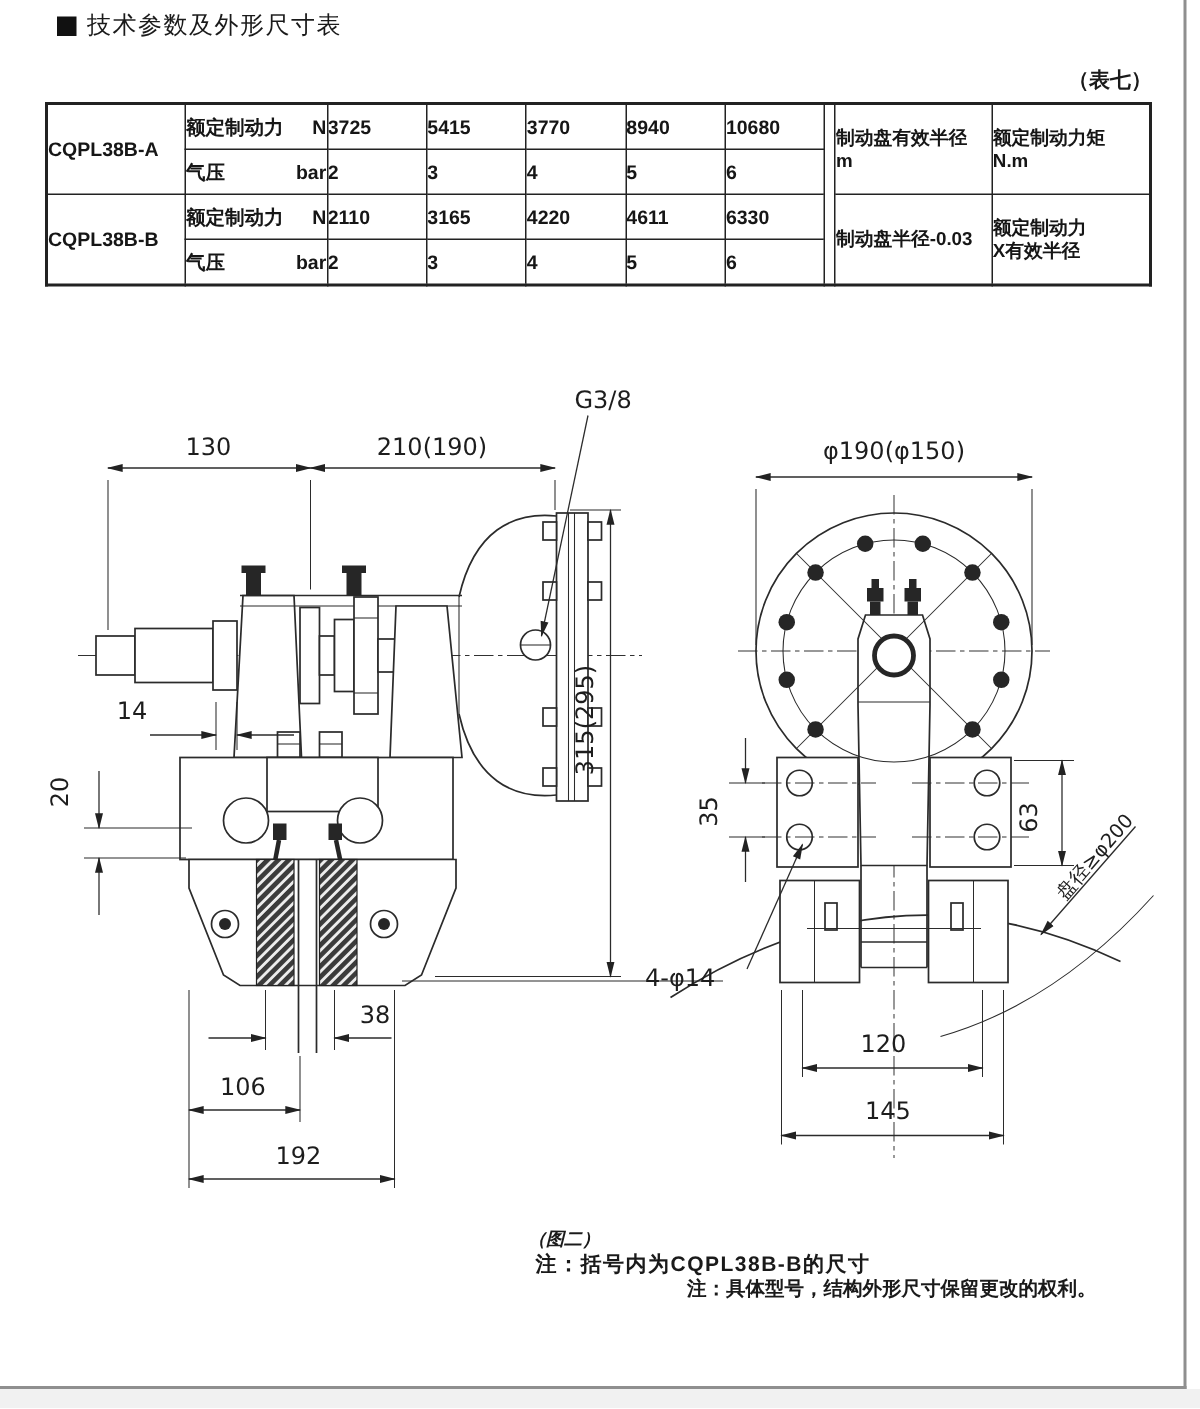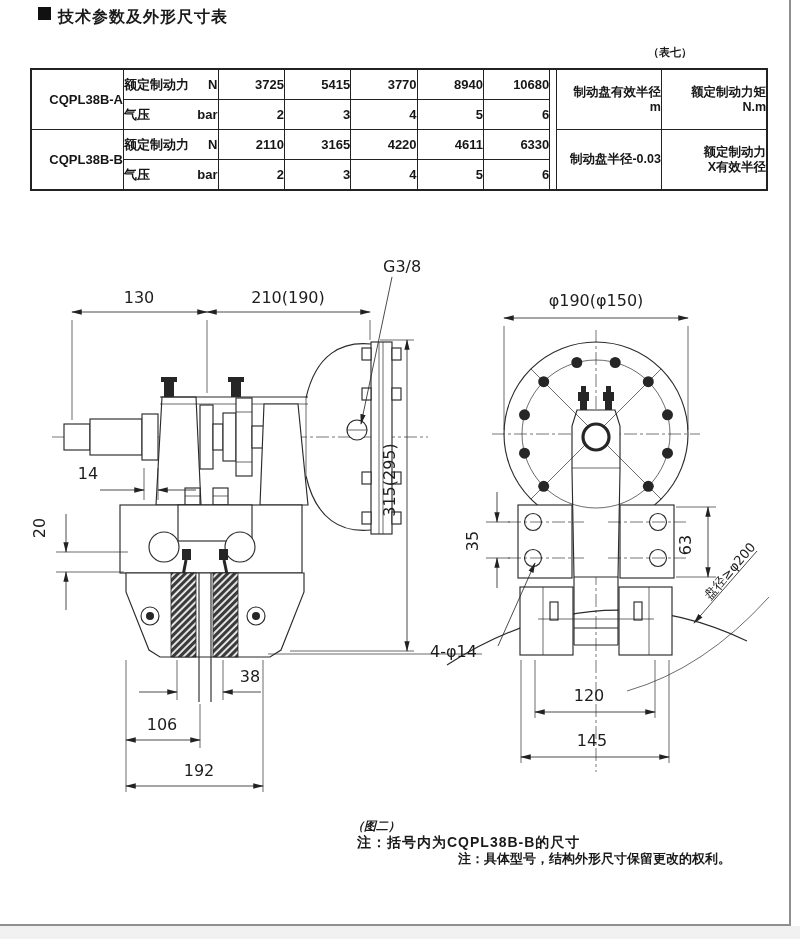--- a/index.html
+++ b/index.html
@@ -1,28 +1,28 @@
 <!DOCTYPE html>
 <html><head>
 <meta charset="utf-8">
 <style>
   html,body{margin:0;padding:0;background:#ffffff;font-family:"Liberation Sans",sans-serif;}
   .page{position:relative;width:800px;height:939px;background:#fff;overflow:hidden;color:#1a1a1a;}
   .edge-right{position:absolute;left:789px;top:0;width:2px;height:926px;background:#8f8f8f;}
   .edge-bottom{position:absolute;left:0;top:924px;width:791px;height:2px;background:#8f8f8f;}
   .below-strip{position:absolute;left:0;top:926px;width:800px;height:13px;background:#f1f1f1;}
 
-  .title-row{position:absolute;left:38px;top:7px;display:flex;font-weight:bold;font-size:16px;letter-spacing:1px;}
+  .title-row{position:absolute;left:38px;top:7px;display:flex;align-items:center;font-weight:normal;font-size:16px;letter-spacing:1px;}
   .title-marker{display:inline-block;width:13px;height:13px;background:#111;margin-right:7px;}
   .subtitle{position:absolute;left:46px;top:31px;font-weight:bold;font-size:13px;letter-spacing:0.5px;}
-  .table-tag{position:absolute;left:648px;top:45px;font-weight:bold;font-size:11px;}
+  .table-tag{position:absolute;left:712px;top:45px;font-weight:bold;font-size:14px;}
 
   table.params{position:absolute;left:30px;top:68px;width:738px;border-collapse:collapse;table-layout:fixed;
     font-size:13px;font-weight:bold;color:#161616;}
-  table.params td{border:1px solid #222;height:29px;text-align:right;padding:0;overflow:hidden;}
+  table.params td{border:1px solid #222;height:29px;text-align:left;padding:0;overflow:hidden;}
   table.params{border:2px solid #222;}
   td.lbl{padding:0 9px;}
   td.lbl .lblwrap{display:flex;justify-content:space-between;align-items:center;}
   td.spacer{border-top:none;border-bottom:none;background:#fff;}
   td.note2line{line-height:1.2;font-size:12.5px;}
 
   svg text.dt{font-family:"DejaVu Sans","Liberation Sans",sans-serif;font-size:16px;fill:#1d1d1d;font-weight:500;}
   svg text.sm{font-size:13px;}
   svg .ln{stroke:#2b2b2b;stroke-width:1.15;fill:none;}
   svg .lnw{stroke:#2b2b2b;stroke-width:1.15;fill:#fff;}

